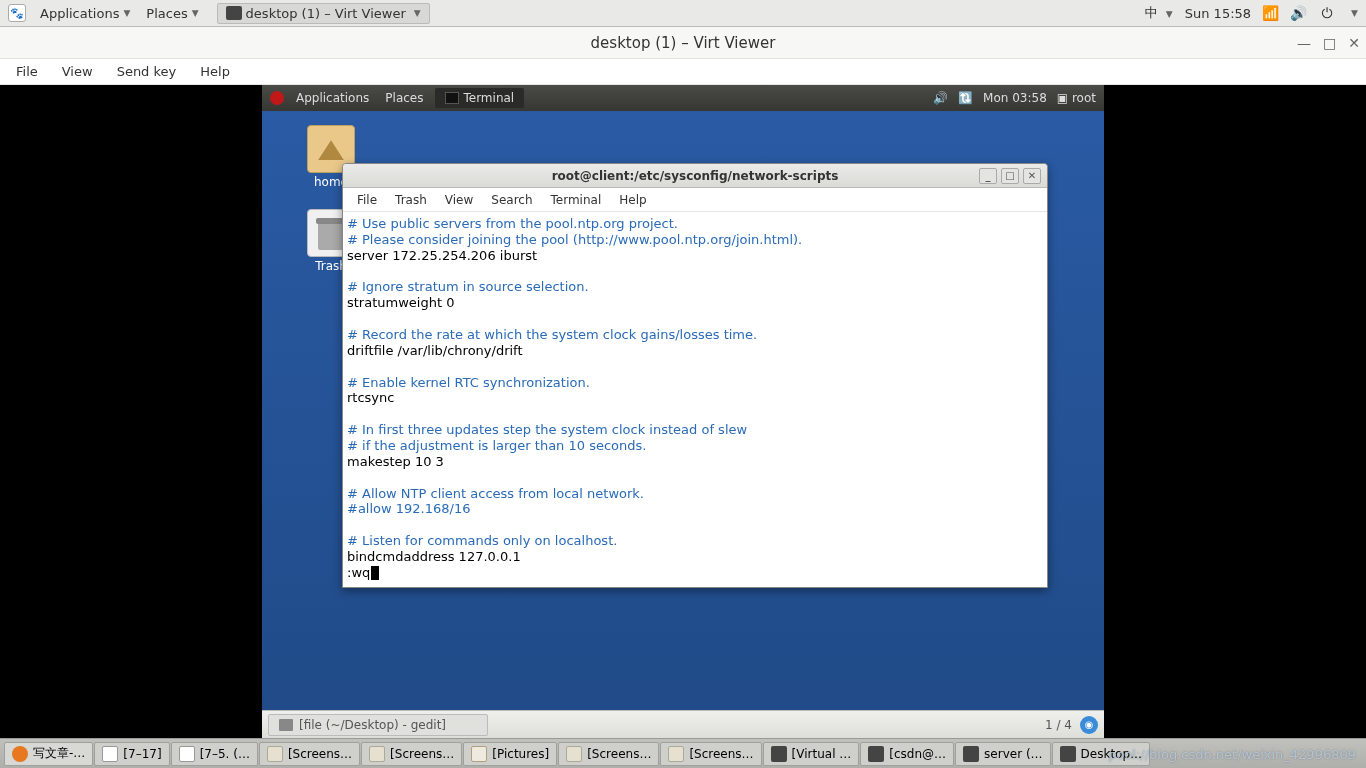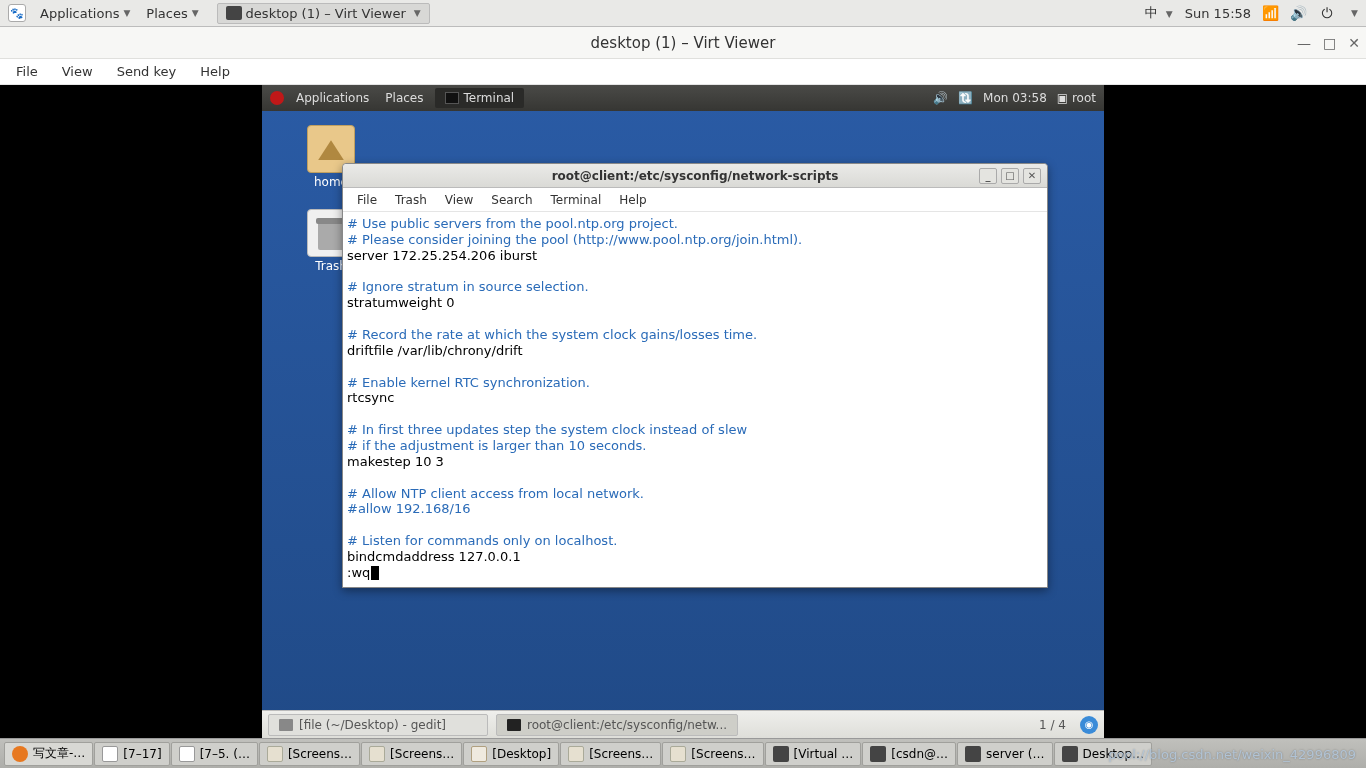--- a/index.html
+++ b/index.html
@@ -56,21 +56,21 @@
 .term-title .winbtns { position:absolute; right:6px; display:flex; gap:4px; }
 .term-title .winbtns span { width:18px; height:16px; background:#e4e4e0; border:1px solid #aaa; border-radius:2px; display:flex; align-items:center; justify-content:center; font-size:10px; color:#555;}
 .term-menu { height:24px; display:flex; align-items:center; padding:0 6px; gap:2px; border-bottom:1px solid #e5e5e5; font-size:12px; }
 .term-menu span { padding:2px 8px; color:#333; }
 .term-body { background:#fff; padding:4px 4px 6px; font-family:"DejaVu Sans Mono","Liberation Mono",monospace; font-size:13px; line-height:1.22; white-space:pre; overflow:hidden; }
 .term-body .c { color:#2a6bb8; }
 .term-body .k { color:#000; }
 .cursor { display:inline-block; width:8px; height:14px; background:#000; vertical-align:text-bottom; margin-left:1px;}
 
 
-.vm-taskbar { position:absolute; left:0; right:0; bottom:0; height:28px; background: linear-gradient(#efefec 0%, #dedeD9 100%); border-top:1px solid #bbb; display:flex; align-items:center; padding:0 6px; gap:8px; font-size:12px; color:#555;}
+.vm-taskbar { position:absolute; left:0; right:0; bottom:0; height:28px; background: linear-gradient(#efefec 0%, #dedeD9 100%); border-top:1px solid #bbb; display:flex; align-items:center; padding:0 6px; gap:2px; font-size:12px; color:#555;}
 .vm-taskbar .tbtn { background:#e0e0dc; border:1px solid #bbb; border-radius:2px; padding:3px 10px; display:flex; align-items:center; gap:6px; min-width:220px;}
 .vm-taskbar .tbtn.active { background:#cecec8; }
 .vm-taskbar .ticon { width:14px; height:12px; background:#888; display:inline-block; border-radius:1px;}
 .vm-taskbar .ticon.term { background:#222;}
 .vm-taskbar .spacer { flex:1;}
 .vm-taskbar .ws { padding:0 6px;}
 .vm-taskbar .gn { width:18px; height:18px; border-radius:50%; background:#3a8bd8; display:inline-flex; align-items:center; justify-content:center; color:#fff; font-size:10px;}
 
 
 .outer-taskbar { position:absolute; left:0; right:0; bottom:0; height:30px; background: linear-gradient(#c0c0bc 0%, #aeaeaa 100%); border-top:1px solid #999; display:flex; align-items:center; padding:0 4px; gap:1px; font-size:12px; }
@@ -201,24 +201,20 @@
 <span class="c"># Listen for commands only on localhost.</span>
 <span class="k">bindcmdaddress 127.0.0.1</span>
 <span class="k">:wq</span><span class="cursor"></span></div>
       </div>
 
       <div class="vm-taskbar">
         <span class="tbtn">
           <span class="ticon"></span>
           <span>[file (~/Desktop) - gedit]</span>
         </span>
-        <span class="tbtn active">
-          <span class="ticon term"></span>
-          <span>root@client:/etc/sysconfig/netw...</span>
-        </span>
         <span class="spacer"></span>
         <span class="ws">1 / 4</span>
         <span class="gn">◉</span>
       </div>
 
     </div>
   </div>
 </div>
 
 <div class="outer-taskbar">
@@ -237,21 +233,21 @@
   <span class="tbtn">
       <span class="ficon scr"></span>
       <span>[Screens…</span>
     </span>
   <span class="tbtn">
       <span class="ficon scr"></span>
       <span>[Screens…</span>
     </span>
   <span class="tbtn">
       <span class="ficon pic"></span>
-      <span>[Desktop]</span>
+      <span>[Pictures]</span>
     </span>
   <span class="tbtn">
       <span class="ficon scr"></span>
       <span>[Screens…</span>
     </span>
   <span class="tbtn">
       <span class="ficon scr"></span>
       <span>[Screens…</span>
     </span>
   <span class="tbtn">

